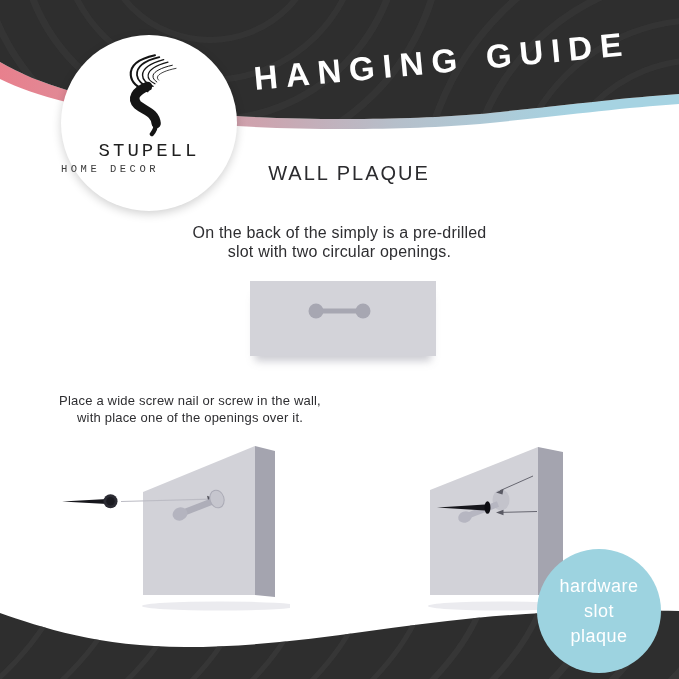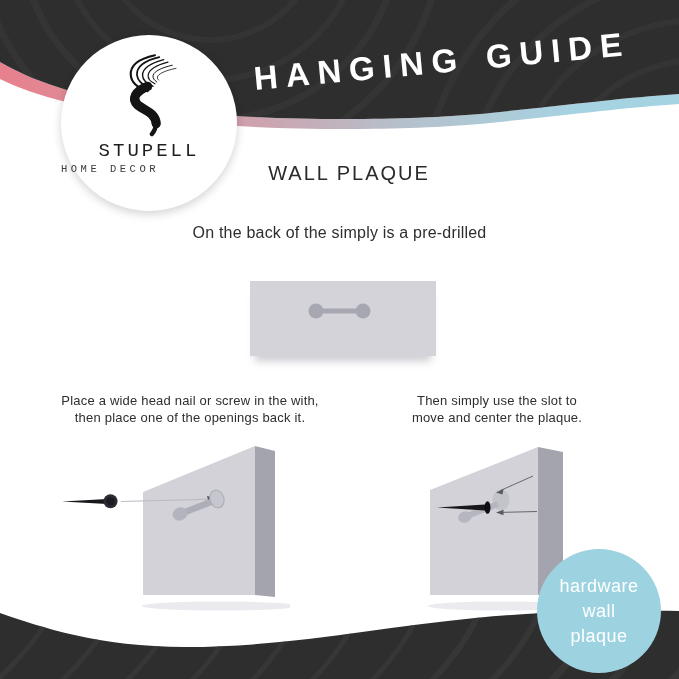--- a/index.html
+++ b/index.html
@@ -99,37 +99,34 @@
         <path d="M59,104 C61,114 59,122 53,129" stroke-width="7"></path>
       </g>
     </svg>
     <div class="brand-name">STUPELL</div>
     <div class="brand-tagline">HOME DECOR</div>
   </div>
 
   <div class="subtitle">WALL PLAQUE</div>
   <div class="intro">
     <div>On the back of the simply is a pre-drilled</div>
+    <div>slot with two circular openings.</div>
   </div>
 
   <div class="plaque-back">
     <svg width="186" height="75" viewBox="0 0 186 75">
       <line x1="66" y1="30" x2="113" y2="30" stroke="#a7a7b2" stroke-width="5"></line>
       <circle cx="66" cy="30" r="7.5" fill="#a7a7b2"></circle>
       <circle cx="113" cy="30" r="7.5" fill="#a7a7b2"></circle>
     </svg>
   </div>
 
   <div class="step-text left">
-    <div>Place a wide head nail or screw in the with,</div>
-    <div>then place one of the openings back it.</div>
-  </div>
-  <div class="step-text right">
-    <div>Then simply use the slot to</div>
-    <div>move and center the plaque.</div>
+    <div>Place a wide screw nail or screw in the wall,</div>
+    <div>with place one of the openings over it.</div>
   </div>
 
   <svg class="illus left" width="235" height="172" viewBox="0 0 235 172">
     <ellipse cx="165" cy="164" rx="78" ry="4.5" fill="#ebebef"></ellipse>
     <path d="M88,50 L200,4 L200,153 L88,153 Z" fill="#d2d2d8"></path>
     <path d="M200,4 L220,9 L220,155 L200,153 Z" fill="#a4a4af"></path>
 
     <line x1="66" y1="59.5" x2="156" y2="57.2" stroke="#bcbcc4" stroke-width="1.2"></line>
     <path d="M161,57 L152,53.8 L153.5,60 Z" fill="#55555e"></path>
 
@@ -178,17 +175,17 @@
       <path d="M400,105 Q460,55 480,5" stroke-width="6"></path>
       <path d="M460,105 Q520,55 540,5" stroke-width="6"></path>
       <path d="M520,105 Q580,55 600,5" stroke-width="7"></path>
       <path d="M580,105 Q640,55 660,5" stroke-width="7"></path>
       <path d="M640,105 Q700,55 720,5" stroke-width="8"></path>
     </g>
   </svg>
 
   <div class="badge">
     <div>hardware</div>
-    <div>wall</div>
+    <div>slot</div>
     <div>plaque</div>
   </div>
 
 </div>
 
 </body></html>

